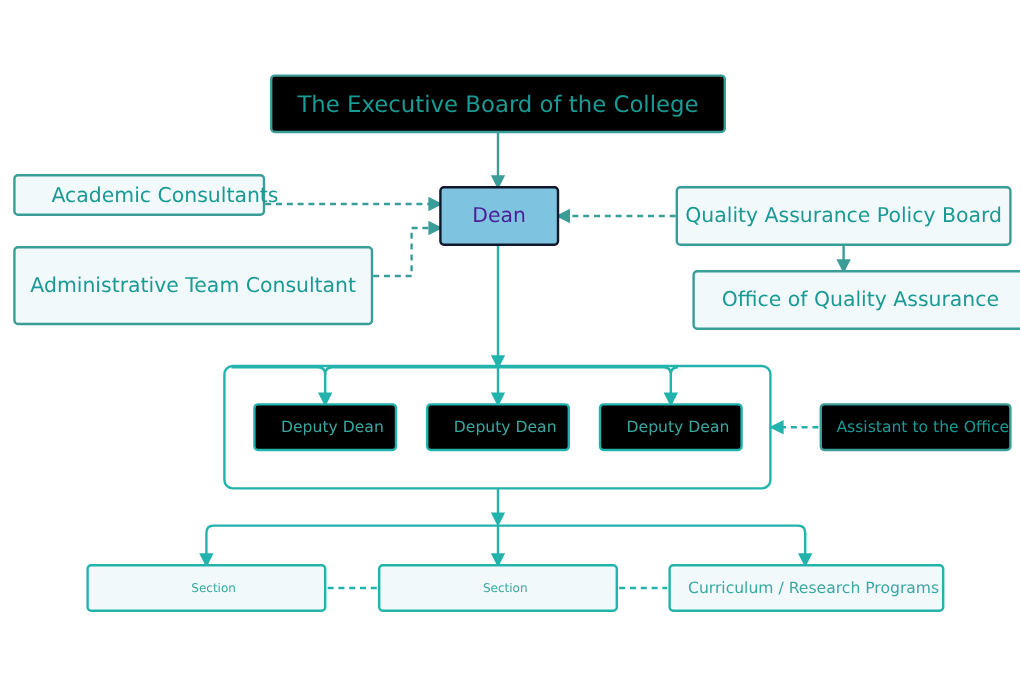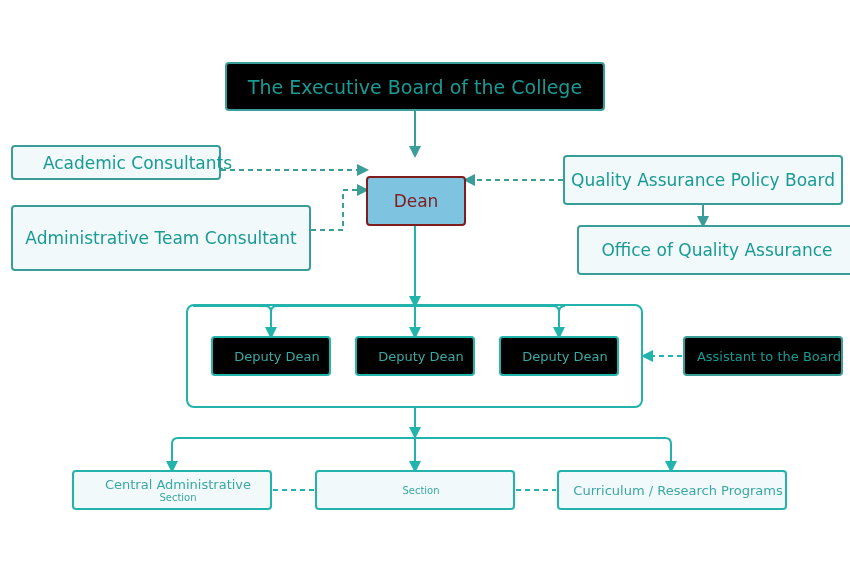--- a/index.html
+++ b/index.html
@@ -6,21 +6,21 @@
   body { width: 850px; height: 565px; position: relative; overflow: hidden;
          font-family: "DejaVu Sans", sans-serif; }
   svg.wires { position: absolute; left: 0; top: 0; }
   .box { position: absolute; box-sizing: border-box; border-radius: 4px;
          display: flex; flex-direction: column; align-items: center; justify-content: center;
          text-align: center; color: #1a9a94; white-space: nowrap; }
   .dark { border: 2px solid #3a9d98; }
   .bright { border: 2px solid #23b3ad; }
   .fill-a { background: #000000; }
   .fill-b { background: #f1f9fb; }
-  .dean { background: #7ec4e1; border: 2px solid #7f1d1d; color: #7f1d1d; margin-top: 21px; }
+  .dean { background: #7ec4e1; border: 2px solid #0f172a; color: #4c1d95; }
   .big { font-size: 19px; }
   .med { font-size: 17px; }
   .sm { font-size: 13px; color: #3aa8a2; padding-left: 12px; }
   .tiny { font-size: 10px; color: #3aa8a2; line-height: 11px; }
   .group { position: absolute; box-sizing: border-box; border: 2px solid #23b3ad; border-radius: 8px; }
 </style>
 </head>
 <body>
 
 <svg class="wires" width="850" height="565">
@@ -92,25 +92,24 @@
   <span>Deputy Dean</span>
 </div>
 <div class="box bright fill-a sm" style="left:355px; top:336px; width:120px; height:40px;">
   <span>Deputy Dean</span>
 </div>
 <div class="box bright fill-a sm" style="left:499px; top:336px; width:120px; height:40px;">
   <span>Deputy Dean</span>
 </div>
 
 <div class="box dark fill-a sm" style="left:683px; top:336px; width:160px; height:40px; color:#1a9a94;">
-  <span>Assistant to the Board</span>
+  <span>Assistant to the Office</span>
 </div>
 
 <div class="box bright fill-b sm" style="left:72px; top:470px; width:200px; height:40px;">
-  <span>Central Administrative</span>
   <span class="tiny">Section</span>
 </div>
 <div class="box bright fill-b sm" style="left:315px; top:470px; width:200px; height:40px;">
   <span class="tiny">Section</span>
 </div>
 <div class="box bright fill-b sm" style="left:557px; top:470px; width:230px; height:40px;">
   <span>Curriculum / Research Programs</span>
 </div>
 
 </body></html>

